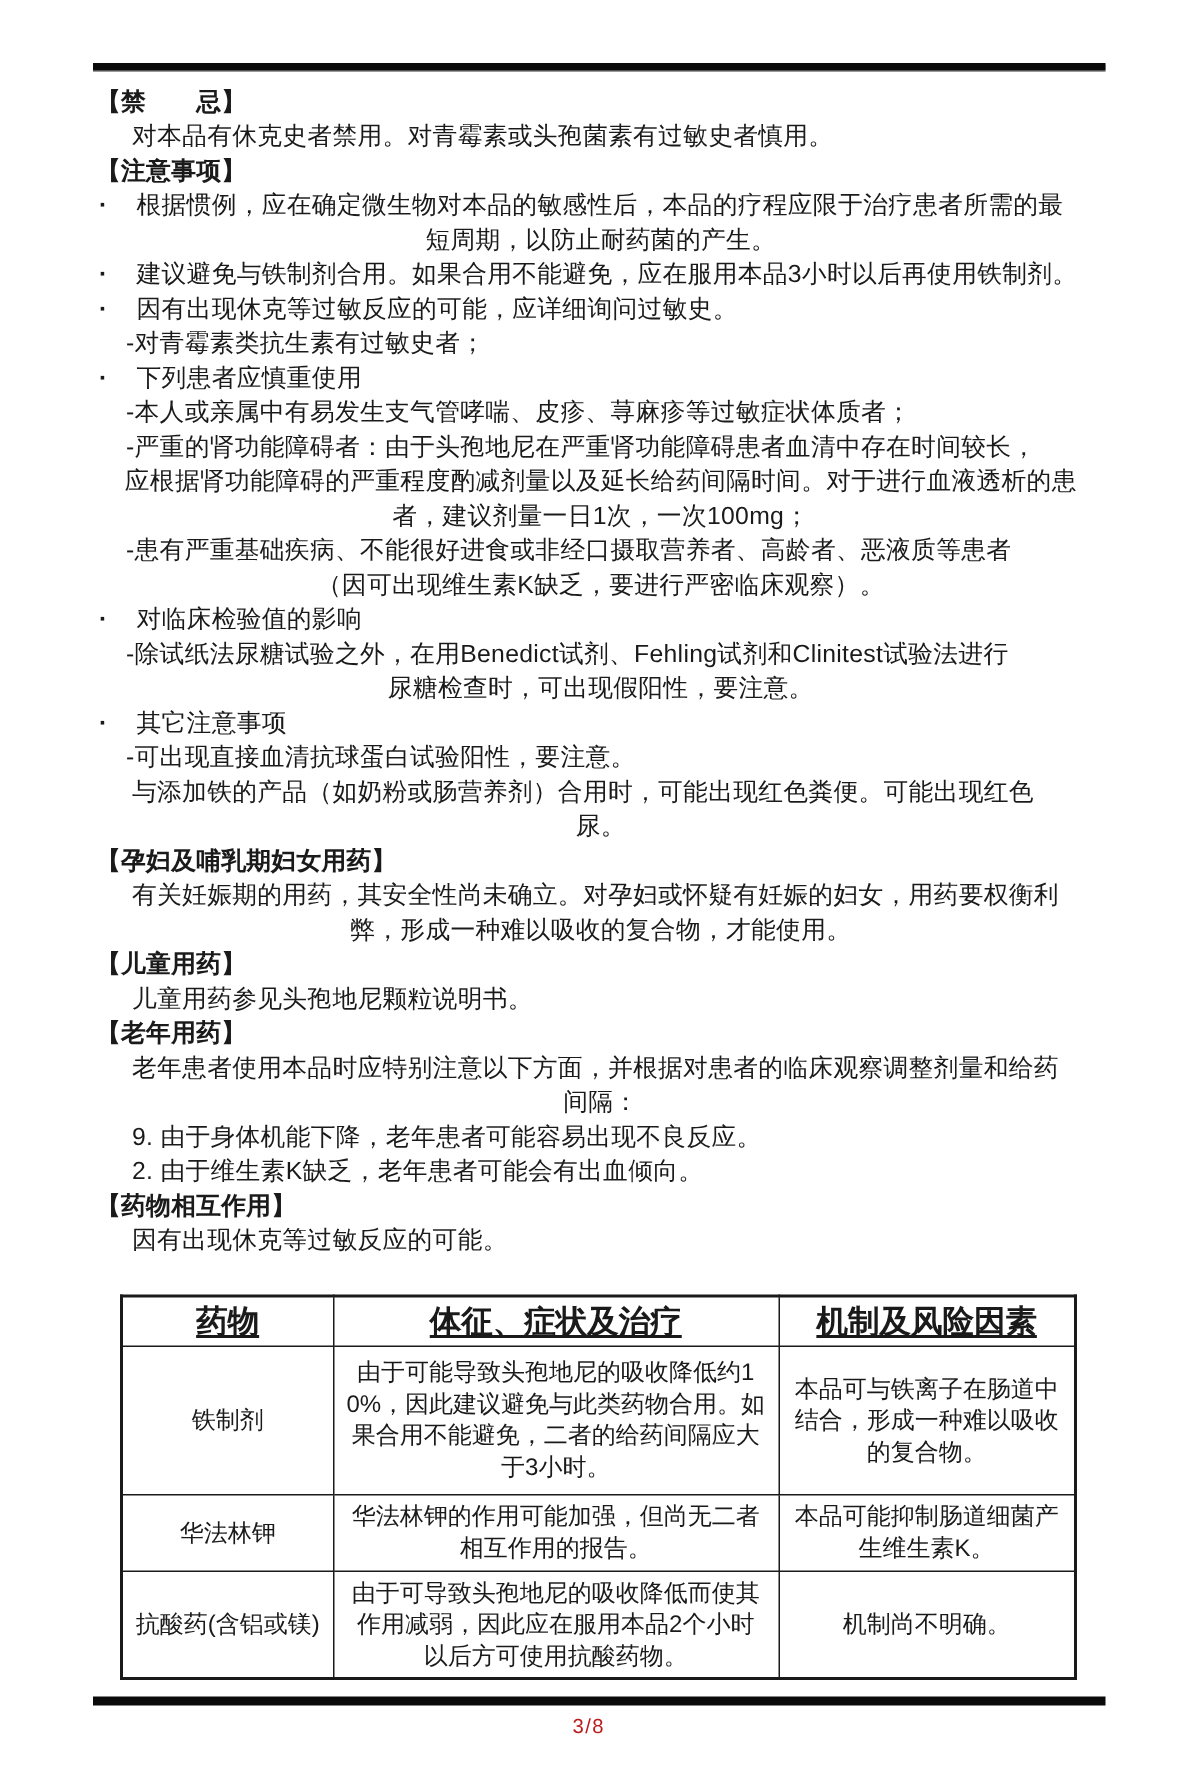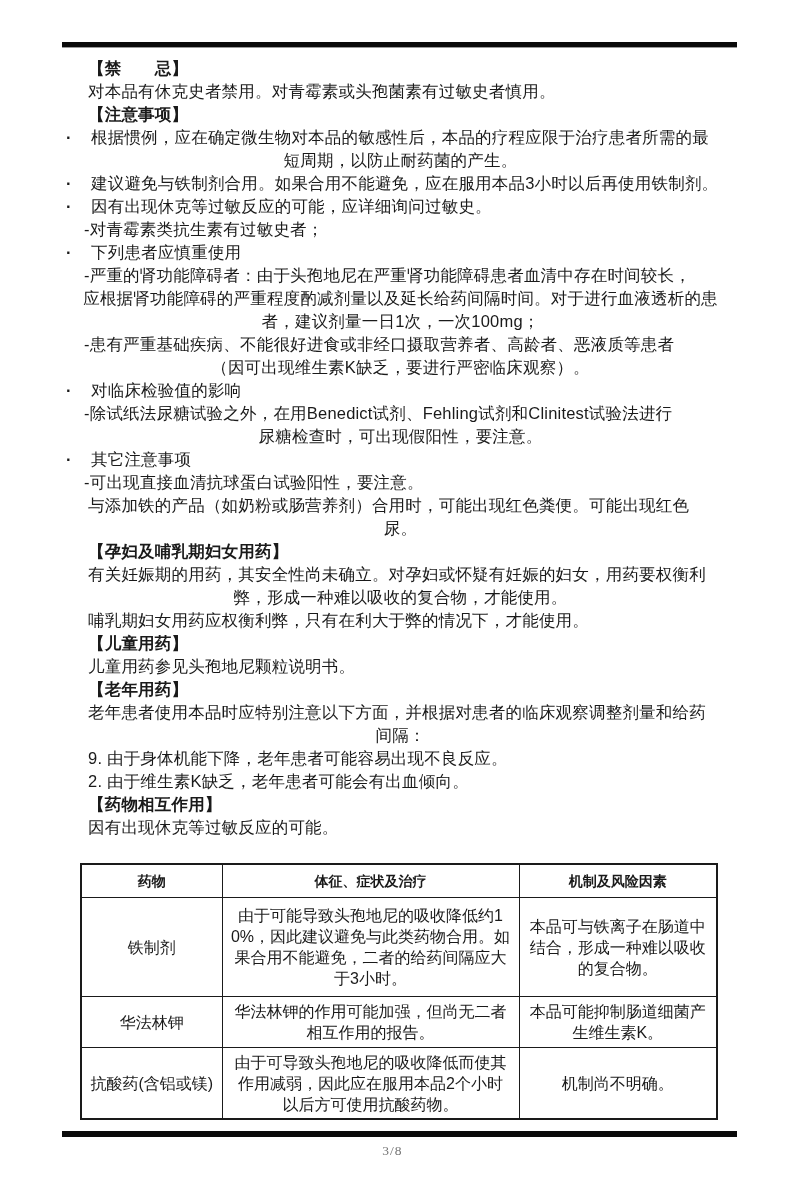--- a/index.html
+++ b/index.html
@@ -40,21 +40,21 @@
     top: 47px;
     padding-top: 10px;
   }
   .line {
     font-size: 16.5px;
     line-height: 23px;
     min-height: 23px;
     white-space: nowrap;
     letter-spacing: 0.2px;
   }
-  .line.header { font-weight: 600; margin-left: 24px; }
+  .line.header { font-weight: 600; }
   .line.para   { padding-left: 24px; }
   .line.sub    { padding-left: 20px; }
   .line.cont   { padding-left: 0; text-align: center; }
   .line.bullet { padding-left: 2px; }
   .line.bullet .dot {
     display: inline-block;
     width: 25px;
     font-weight: bold;
   }
   table.interactions {
@@ -71,75 +71,75 @@
     vertical-align: middle;
     font-size: 16px;
     line-height: 21px;
     padding: 3px 8px;
     white-space: normal;
     word-break: break-all;
   }
   table.interactions { border: 2.5px solid #1a1a1a; }
   table.interactions th {
     font-weight: bold;
-    font-size: 14px;
+    font-size: 21px;
     height: 26px;
+    text-decoration: underline;
   }
   table.interactions tbody tr:nth-child(1) td { height: 92px; }
   table.interactions tbody tr:nth-child(2) td { height: 44px; }
   table.interactions tbody tr:nth-child(3) td { height: 64px; }
   .col-drug  { width: 141px; }
   .col-signs { width: 297px; }
   .col-mech  { width: 198px; }
   .page-number {
     position: absolute;
     left: 0;
     right: 0;
     top: 1143px;
     text-align: center;
     font-size: 13.5px;
-    color: #737373;
+    color: #b91c1c;
     letter-spacing: 1px;
-    font-family: Liberation Serif, serif;
   }
 </style>
 </head>
 <body>
 
 <div class="page">
 
   <div class="top-rule"></div>
 
   <div class="content">
     <div id="lines">
         <div class="line header">【禁　　忌】</div>
         <div class="line para">对本品有休克史者禁用。对青霉素或头孢菌素有过敏史者慎用。</div>
         <div class="line header">【注意事项】</div>
         <div class="line bullet"><span class="dot">·</span><span>根据惯例，应在确定微生物对本品的敏感性后，本品的疗程应限于治疗患者所需的最</span></div>
         <div class="line cont">短周期，以防止耐药菌的产生。</div>
         <div class="line bullet"><span class="dot">·</span><span>建议避免与铁制剂合用。如果合用不能避免，应在服用本品3小时以后再使用铁制剂。</span></div>
         <div class="line bullet"><span class="dot">·</span><span>因有出现休克等过敏反应的可能，应详细询问过敏史。</span></div>
         <div class="line sub">-对青霉素类抗生素有过敏史者；</div>
         <div class="line bullet"><span class="dot">·</span><span>下列患者应慎重使用</span></div>
+        <div class="line sub">-本人或亲属中有易发生支气管哮喘、皮疹、荨麻疹等过敏症状体质者；</div>
         <div class="line sub">-严重的肾功能障碍者：由于头孢地尼在严重肾功能障碍患者血清中存在时间较长，</div>
         <div class="line cont">应根据肾功能障碍的严重程度酌减剂量以及延长给药间隔时间。对于进行血液透析的患</div>
         <div class="line cont">者，建议剂量一日1次，一次100mg；</div>
         <div class="line sub">-患有严重基础疾病、不能很好进食或非经口摄取营养者、高龄者、恶液质等患者</div>
         <div class="line cont">（因可出现维生素K缺乏，要进行严密临床观察）。</div>
         <div class="line bullet"><span class="dot">·</span><span>对临床检验值的影响</span></div>
         <div class="line sub">-除试纸法尿糖试验之外，在用Benedict试剂、Fehling试剂和Clinitest试验法进行</div>
         <div class="line cont">尿糖检查时，可出现假阳性，要注意。</div>
         <div class="line bullet"><span class="dot">·</span><span>其它注意事项</span></div>
         <div class="line sub">-可出现直接血清抗球蛋白试验阳性，要注意。</div>
         <div class="line para">与添加铁的产品（如奶粉或肠营养剂）合用时，可能出现红色粪便。可能出现红色</div>
         <div class="line cont">尿。</div>
         <div class="line header">【孕妇及哺乳期妇女用药】</div>
         <div class="line para">有关妊娠期的用药，其安全性尚未确立。对孕妇或怀疑有妊娠的妇女，用药要权衡利</div>
         <div class="line cont">弊，形成一种难以吸收的复合物，才能使用。</div>
-        <div class="line para">哺乳期妇女用药应权衡利弊，只有在利大于弊的情况下，才能使用。</div>
         <div class="line header">【儿童用药】</div>
         <div class="line para">儿童用药参见头孢地尼颗粒说明书。</div>
         <div class="line header">【老年用药】</div>
         <div class="line para">老年患者使用本品时应特别注意以下方面，并根据对患者的临床观察调整剂量和给药</div>
         <div class="line cont">间隔：</div>
         <div class="line para">9. 由于身体机能下降，老年患者可能容易出现不良反应。</div>
         <div class="line para">2. 由于维生素K缺乏，老年患者可能会有出血倾向。</div>
         <div class="line header">【药物相互作用】</div>
         <div class="line para">因有出现休克等过敏反应的可能。</div>
       </div>

